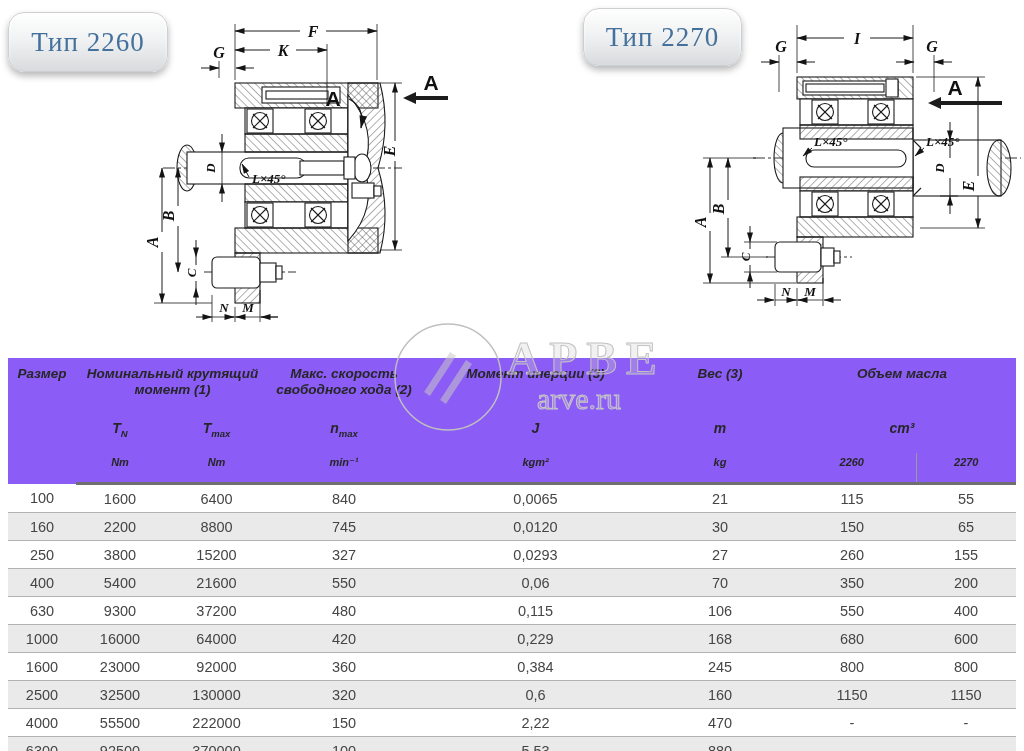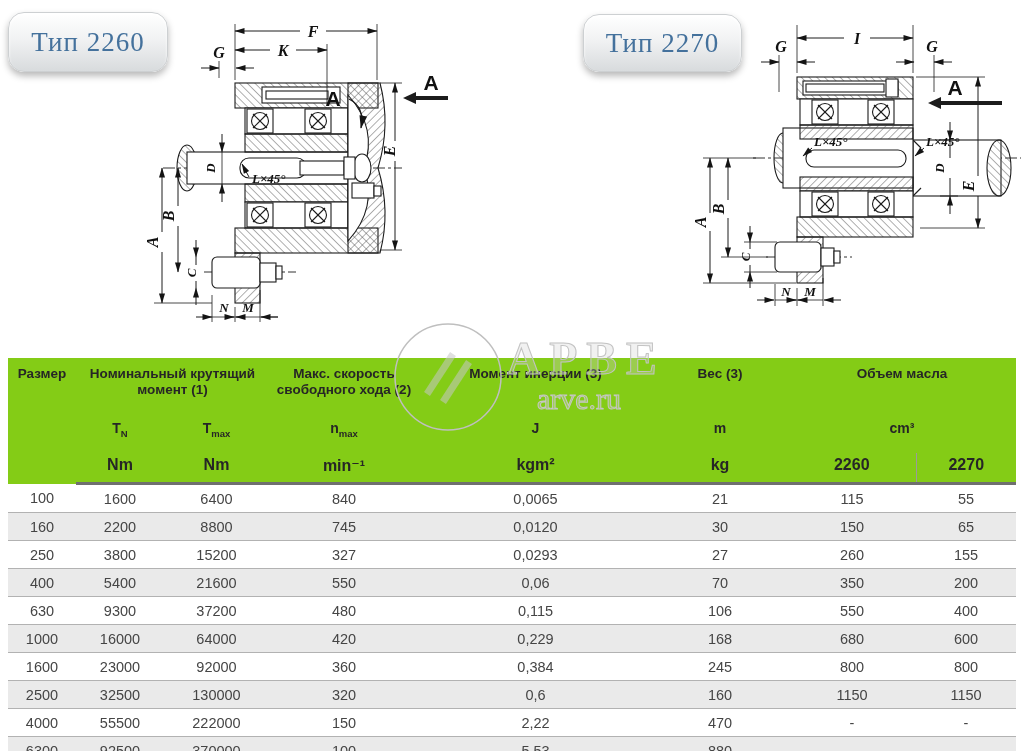--- a/index.html
+++ b/index.html
@@ -7,21 +7,21 @@
         font-family:"Liberation Sans","DejaVu Sans",sans-serif;}
 
   
   .badge{position:absolute;display:flex;align-items:center;justify-content:center;
          background:linear-gradient(180deg,#ffffff 0%,#f1f2f3 45%,#d8dbdd 100%);
          border:1px solid #cdd0d2;border-radius:16px;
          box-shadow:0 4px 7px rgba(0,0,0,.28), inset 0 2px 3px rgba(255,255,255,.95);}
   .badge span{font-family:"Liberation Serif","DejaVu Serif",serif;font-size:27px;
          color:#44719c;letter-spacing:1px;}
   #badge2260{left:8px;top:12px;width:158px;height:58px;text-align:right;}
-  #badge2270{left:583px;top:14px;width:157px;height:56px;}
+  #badge2270{left:583px;top:8px;width:157px;height:56px;}
 
   
   #drawsvg{position:absolute;left:0;top:0;}
   .cl{stroke-dasharray:12 3 3 3;stroke-width:.9;}
   .dl{stroke-width:1;}
   .de{stroke-width:.8;}
   .lb{font-family:"Liberation Serif","DejaVu Serif",serif;font-style:italic;font-weight:bold;
       font-size:16px;fill:#111;stroke:none;text-anchor:middle;}
   .lbs{font-family:"Liberation Serif","DejaVu Serif",serif;font-style:italic;font-weight:bold;
       font-size:13px;fill:#111;stroke:none;text-anchor:middle;}
@@ -32,24 +32,24 @@
   .wm{position:absolute;left:385px;top:322px;width:360px;height:110px;z-index:5;pointer-events:none;font-family:Liberation Serif, serif;}
   .wm-big{position:absolute;left:122px;top:10px;font-size:46px;font-weight:bold;
       letter-spacing:9px;color:rgba(210,210,210,.30);-webkit-text-stroke:1px #c3c3c3;}
   .wm-small{position:absolute;left:152px;top:60px;font-size:30px;
       color:rgba(210,210,210,.32);-webkit-text-stroke:1px #c6c6c6;}
 
   
   table.specs{position:absolute;left:8px;top:358px;width:1008px;border-collapse:collapse;
       table-layout:fixed;color:#454545;z-index:2;}
   table.specs th,table.specs td{padding:0;text-align:center;}
-  thead th{background:#84cc16;font-weight:bold;color:#262626;vertical-align:top;}
+  thead th{background:#8b5cf6;font-weight:bold;color:#262626;vertical-align:top;font-style:italic;}
   tr.h1 th{font-size:13.5px;line-height:16px;padding-top:8px;height:44px;}
   tr.h2 th{font-size:14px;padding-top:10px;height:33px;}
-  tr.h3 th{font-size:16px;padding-top:3px;height:26px;border-bottom:3px solid #6f6f6f;}
+  tr.h3 th{font-size:11px;padding-top:3px;height:26px;border-bottom:3px solid #6f6f6f;}
   .subs{font-size:9.5px;vertical-align:-4px;font-weight:bold;}
   th.u2270{border-left:1px solid #9a9a9a;}
   tbody td{height:27px;font-size:14.5px;border-bottom:1px solid #b2b2b2;background:transparent;}
   tbody tr:nth-child(even) td{background:#eaeaea;}
   tbody tr:last-child td{border-bottom:3px solid #6f6f6f;}
 </style>
 </head>
 <body>
 
 <div class="page">

